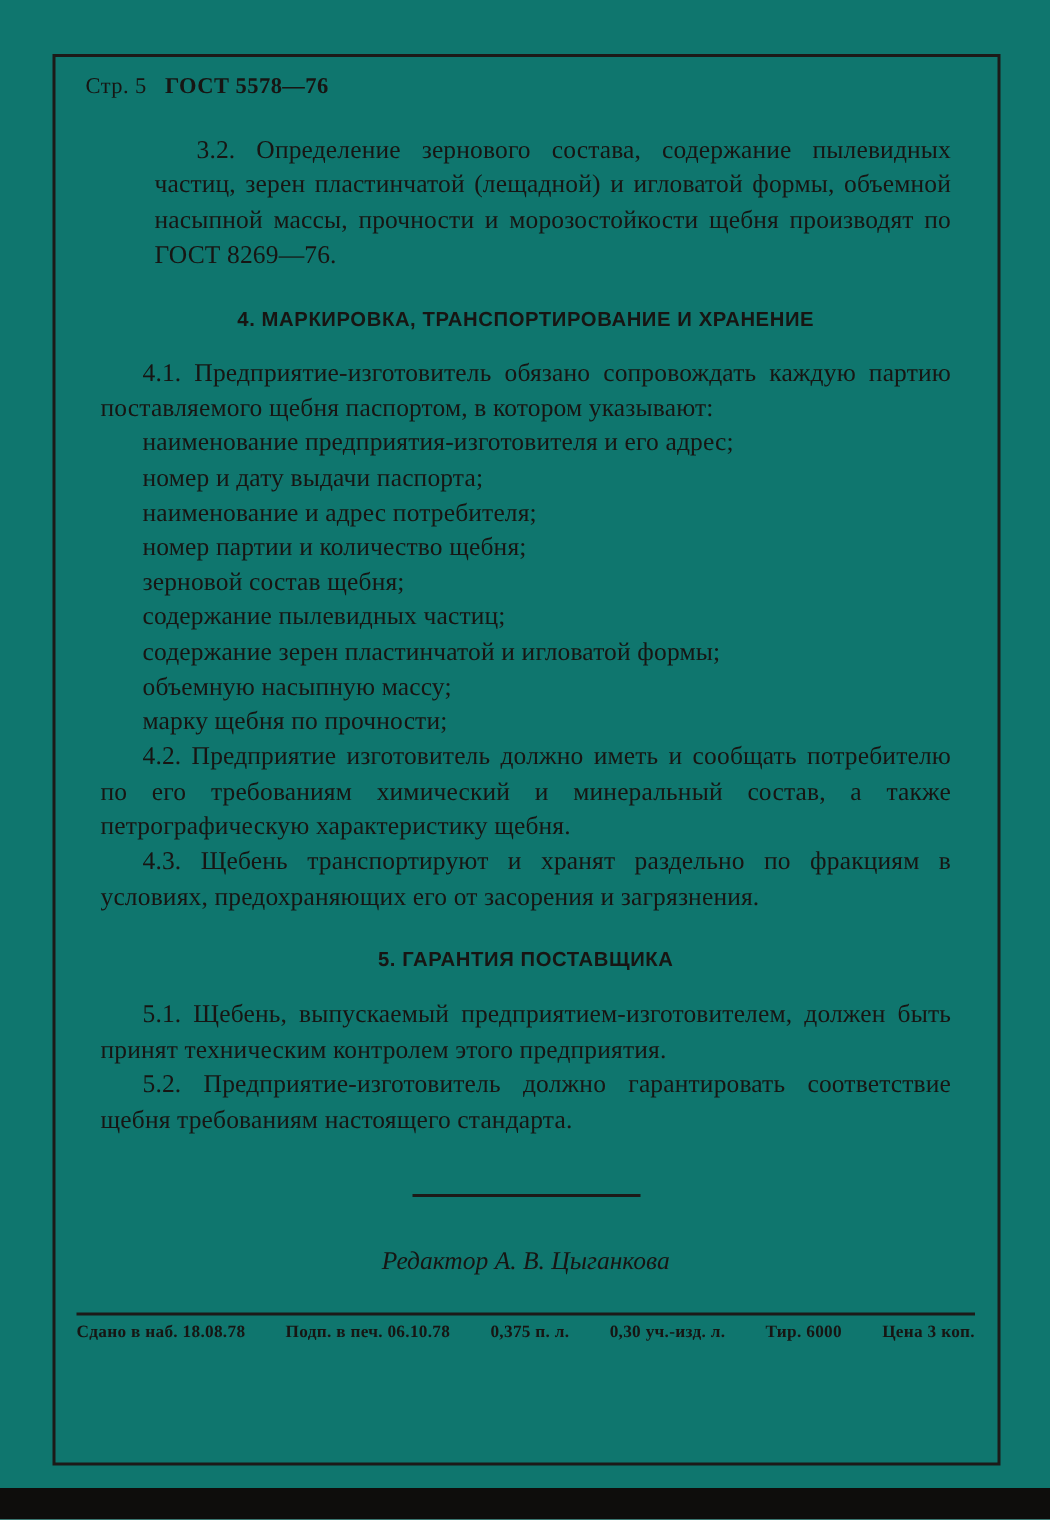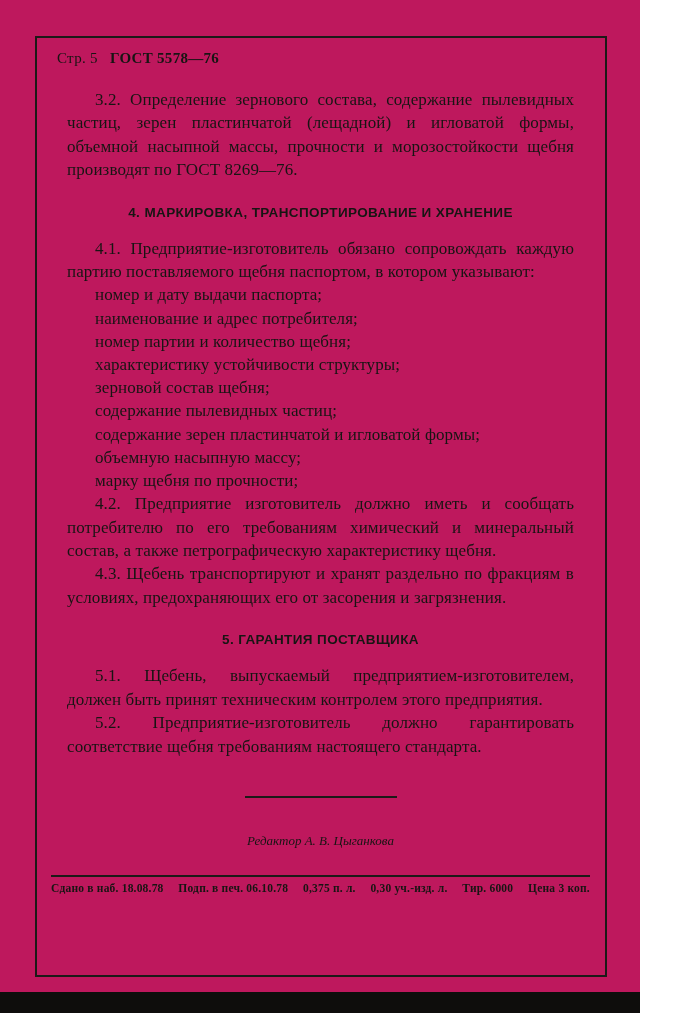--- a/index.html
+++ b/index.html
@@ -1,20 +1,20 @@
 <!DOCTYPE html>
 <html lang="ru"><head>
 <meta charset="utf-8">
 <style>
   html, body { margin: 0; padding: 0; }
   .page {
     position: relative;
-    width: 640px;
+    width: 700px;
     height: 1013px;
-    background: #be185d;
+    background: #0f766e;
     color: #171513;
     font-family: "Liberation Serif", "DejaVu Serif", serif;
     overflow: hidden;
   }
   .frame {
     position: absolute;
     left: 35px; top: 36px; right: 33px; bottom: 36px;
     border: 2px solid #1c1a18;
   }
   .bottom-bar {
@@ -35,21 +35,21 @@
   .doc-header .page-label { font-weight: normal; }
   .doc-header .doc-number { font-weight: bold; margin-left: 8px; }
   .para {
     font-size: 17px;
     line-height: 23.4px;
     text-align: justify;
     text-indent: 28px;
     margin: 0;
     letter-spacing: 0.1px;
   }
-  .para-first { margin-top: 21px; }
+  .para-first { margin-top: 21px; margin-left: 36px; }
   .sec-heading {
     font-family: "Liberation Sans", "DejaVu Sans", sans-serif;
     font-weight: bold;
     font-size: 13.5px;
     letter-spacing: 0.4px;
     text-align: center;
     margin: 23px 0 17px 0;
   }
   .list { margin: 0; }
   .list-item {
@@ -59,21 +59,21 @@
     letter-spacing: 0.1px;
   }
   .rule-short {
     width: 152px;
     border-top: 2px solid #1c1a18;
     margin: 38px auto 30px auto;
   }
   .credits {
     text-align: center;
     font-style: italic;
-    font-size: 13px;
+    font-size: 17px;
     line-height: 25px;
   }
   .rule-full {
     border-top: 2px solid #1c1a18;
     margin-left: -16px;
     margin-right: -16px;
   }
   .rule-full.above-imprint { margin-top: 22px; margin-bottom: 5px; }
   .imprint-line {
     display: flex;
@@ -98,24 +98,24 @@
         <span class="doc-number">ГОСТ 5578—76</span>
       </div>
 
       <p class="para para-first">3.2. Определение зернового состава, содержание пылевидных частиц, зерен пластинчатой (лещадной) и игловатой формы, объемной насыпной массы, прочности и морозостойкости щебня производят по ГОСТ 8269—76.</p>
 
       <div class="sec-heading">4. МАРКИРОВКА, ТРАНСПОРТИРОВАНИЕ И ХРАНЕНИЕ</div>
 
       <p class="para">4.1. Предприятие-изготовитель обязано сопровождать каждую партию поставляемого щебня паспортом, в котором указывают:</p>
 
       <div class="list">
+        <div class="list-item">наименование предприятия-изготовителя и его адрес;</div>
         <div class="list-item">номер и дату выдачи паспорта;</div>
         <div class="list-item">наименование и адрес потребителя;</div>
         <div class="list-item">номер партии и количество щебня;</div>
-        <div class="list-item">характеристику устойчивости структуры;</div>
         <div class="list-item">зерновой состав щебня;</div>
         <div class="list-item">содержание пылевидных частиц;</div>
         <div class="list-item">содержание зерен пластинчатой и игловатой формы;</div>
         <div class="list-item">объемную насыпную массу;</div>
         <div class="list-item">марку щебня по прочности;</div>
       </div>
 
       <p class="para">4.2. Предприятие изготовитель должно иметь и сообщать потребителю по его требованиям химический и минеральный состав, а также петрографическую характеристику щебня.</p>
       <p class="para">4.3. Щебень транспортируют и хранят раздельно по фракциям в условиях, предохраняющих его от засорения и загрязнения.</p>
 

